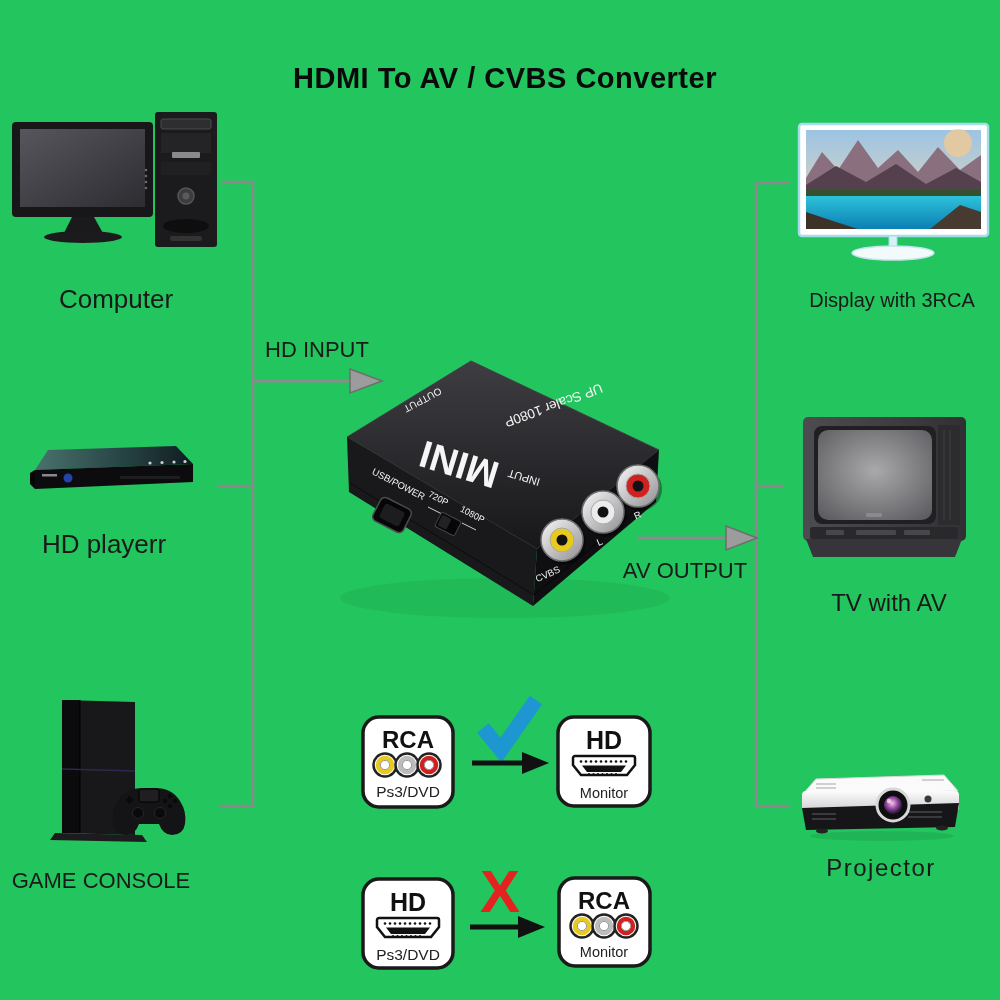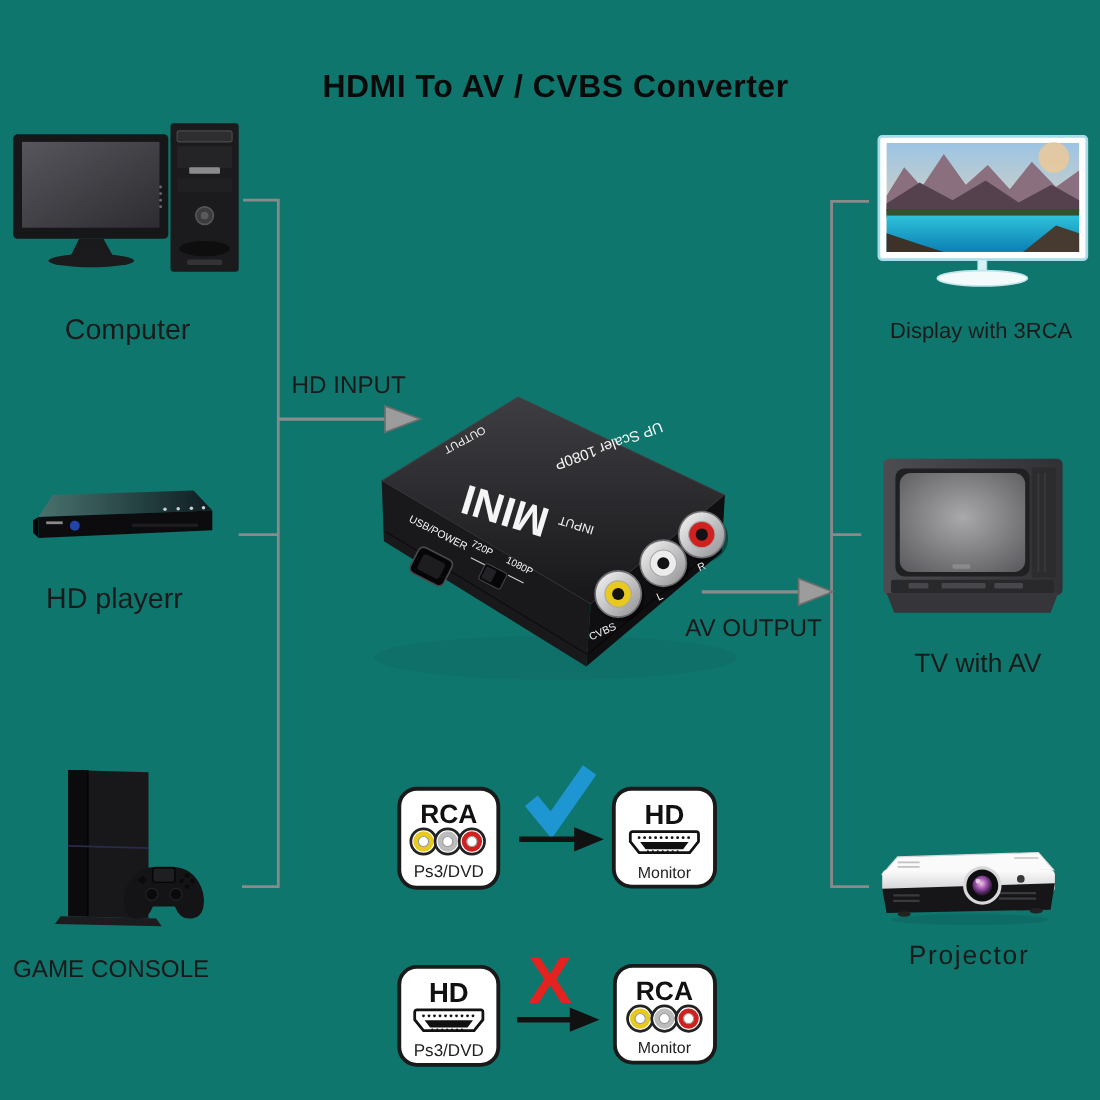--- a/index.html
+++ b/index.html
@@ -1,16 +1,16 @@
 <!DOCTYPE html>
 <html><head>
 <meta charset="utf-8">
 <style>
   html,body{margin:0;padding:0;background:#ffffff;}
-  #canvas{position:relative;width:1000px;height:1000px;background:#0f766e;overflow:hidden;}
+  #canvas{position:relative;width:1000px;height:1000px;background:#22c55e;overflow:hidden;}
   svg{font-family:"Liberation Sans","DejaVu Sans",sans-serif;}
   .title-text{font-size:29px;font-weight:bold;fill:#0a0a0a;letter-spacing:.5px;}
   .dev-label{fill:#1a1a1a;}
   .flow-label{fill:#1a1a1a;font-size:22px;}
   .box-title{font-weight:bold;fill:#111;}
   .box-caption{fill:#222;}
   .conv-text{fill:#f5f5f5;}
   text{user-select:none;}
 </style>
 </head>

